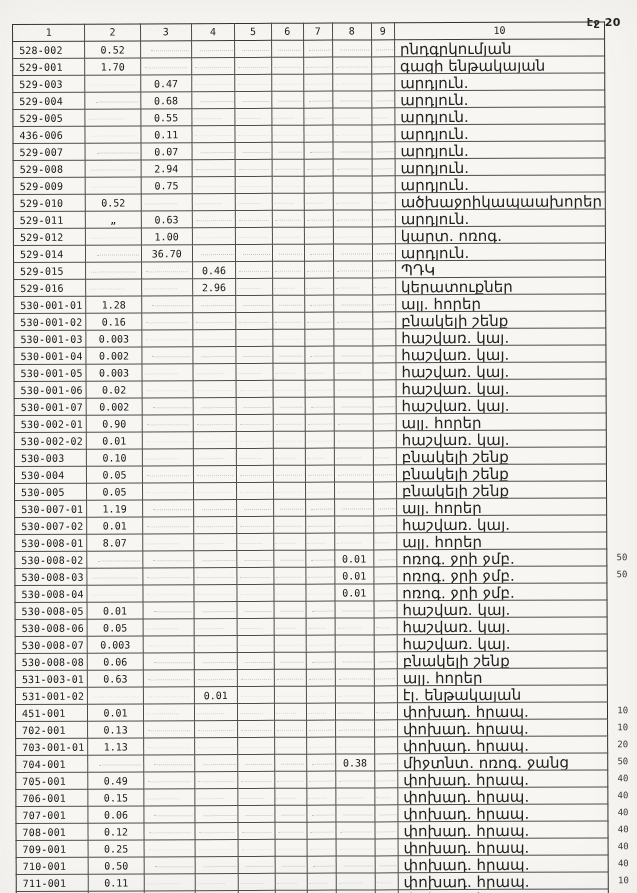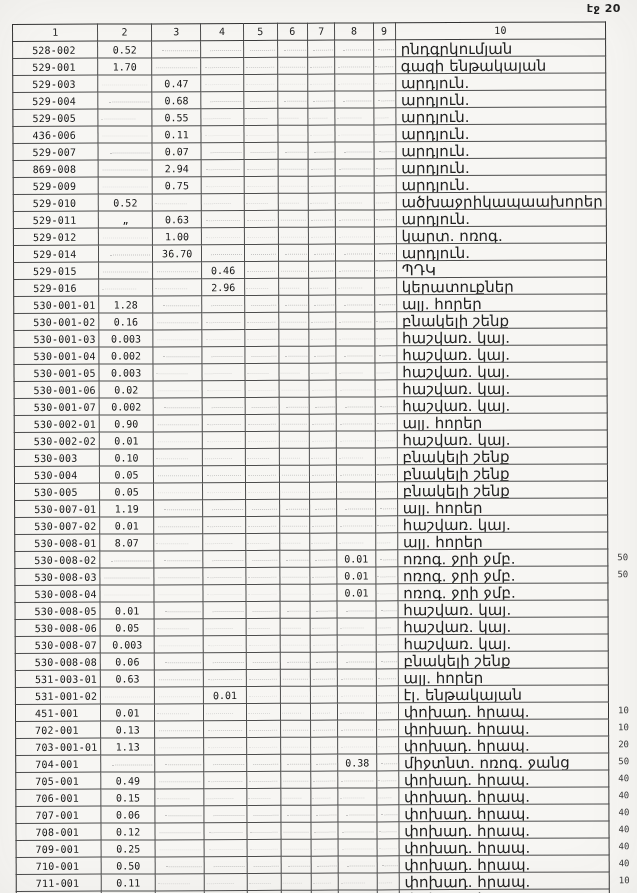--- a/index.html
+++ b/index.html
@@ -6,21 +6,21 @@
   body{
     width:637px;height:893px;position:relative;overflow:hidden;
     background:#f7f6f3;
     font-family:"DejaVu Sans",sans-serif;color:#161616;
   }
   body::after{
     content:"";position:absolute;inset:0;pointer-events:none;
     box-shadow:inset 0 0 60px rgba(60,60,60,.06);
   }
   .page-number{
-    position:absolute;top:2px;right:16px;
+    position:absolute;top:16px;right:16px;
     font-size:11px;font-weight:bold;letter-spacing:.5px;color:#222;
   }
   .sheet{
     position:absolute;left:12px;top:24px;
     transform:rotate(-0.25deg);transform-origin:top left;
   }
   table{
     border-collapse:collapse;table-layout:fixed;
   }
   th,td{
@@ -29,21 +29,21 @@
     vertical-align:bottom;overflow:hidden;white-space:nowrap;
     border:1px solid #4d4d4d;
   }
   thead th{
     text-align:center;vertical-align:middle;font-weight:normal;
     font-family:"DejaVu Sans Mono",monospace;color:#222;
     border-bottom:1px solid #3c3c3c;
   }
   td.c1{
     text-align:left;font-family:"DejaVu Sans Mono",monospace;
-    letter-spacing:.2px;padding-left:19px;
+    letter-spacing:.2px;padding-left:6px;
   }
   td.num{
     text-align:center;font-family:"DejaVu Sans Mono",monospace;
   }
   td.c10{
     text-align:left;font-size:15px;color:#222;padding-left:5px;
     font-style:normal;
   }
   th.margin-cell, td.margin-cell{
     border:none;background:transparent;
@@ -186,21 +186,21 @@
           <td class="num empty"></td>
           <td class="num empty"></td>
           <td class="num empty"></td>
           <td class="num empty"></td>
           <td class="num empty"></td>
           <td class="num empty"></td>
           <td class="c10">արդյուն.</td>
           <td class="margin-cell"></td>
         </tr>
         <tr>
-          <td class="c1">869-008</td>
+          <td class="c1">529-008</td>
           <td class="num empty"></td>
           <td class="num">2.94</td>
           <td class="num empty"></td>
           <td class="num empty"></td>
           <td class="num empty"></td>
           <td class="num empty"></td>
           <td class="num empty"></td>
           <td class="num empty"></td>
           <td class="c10">արդյուն.</td>
           <td class="margin-cell"></td>

